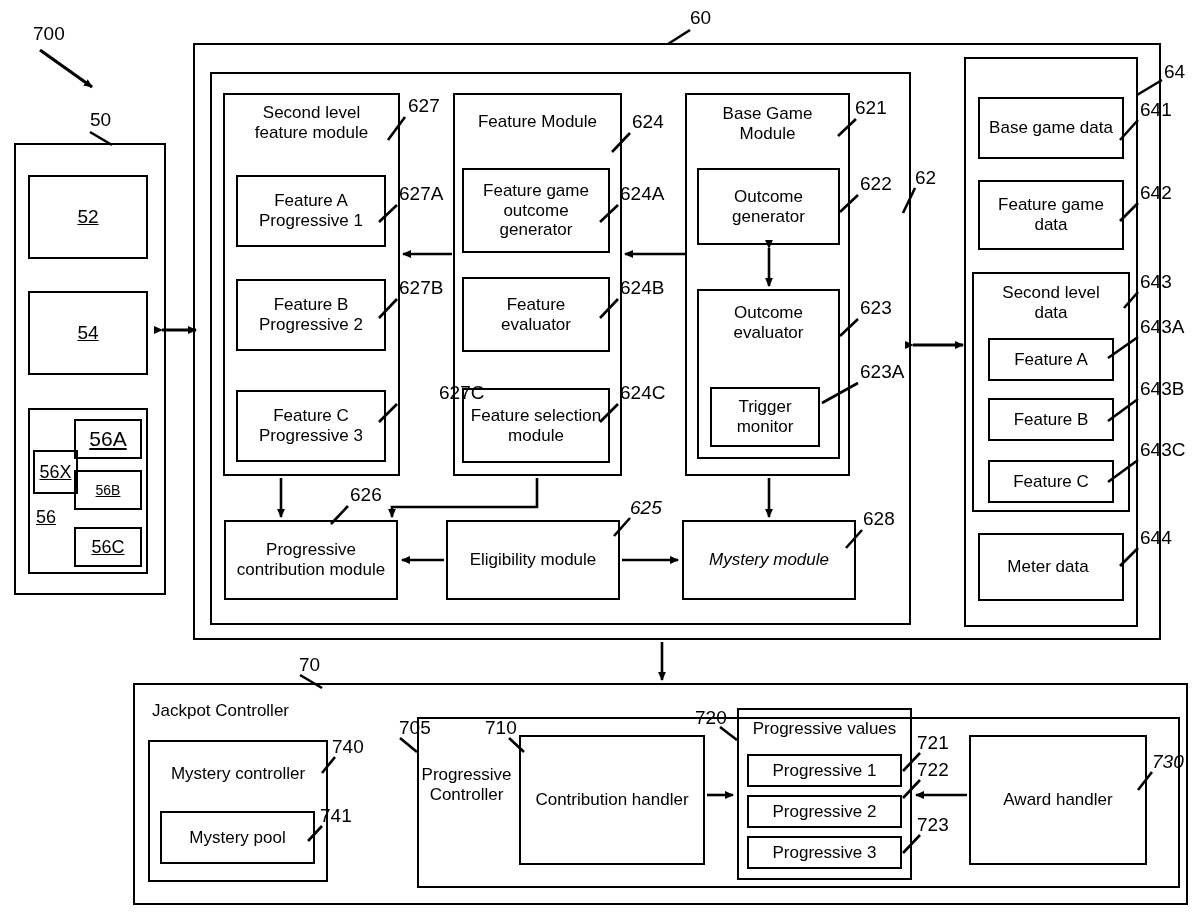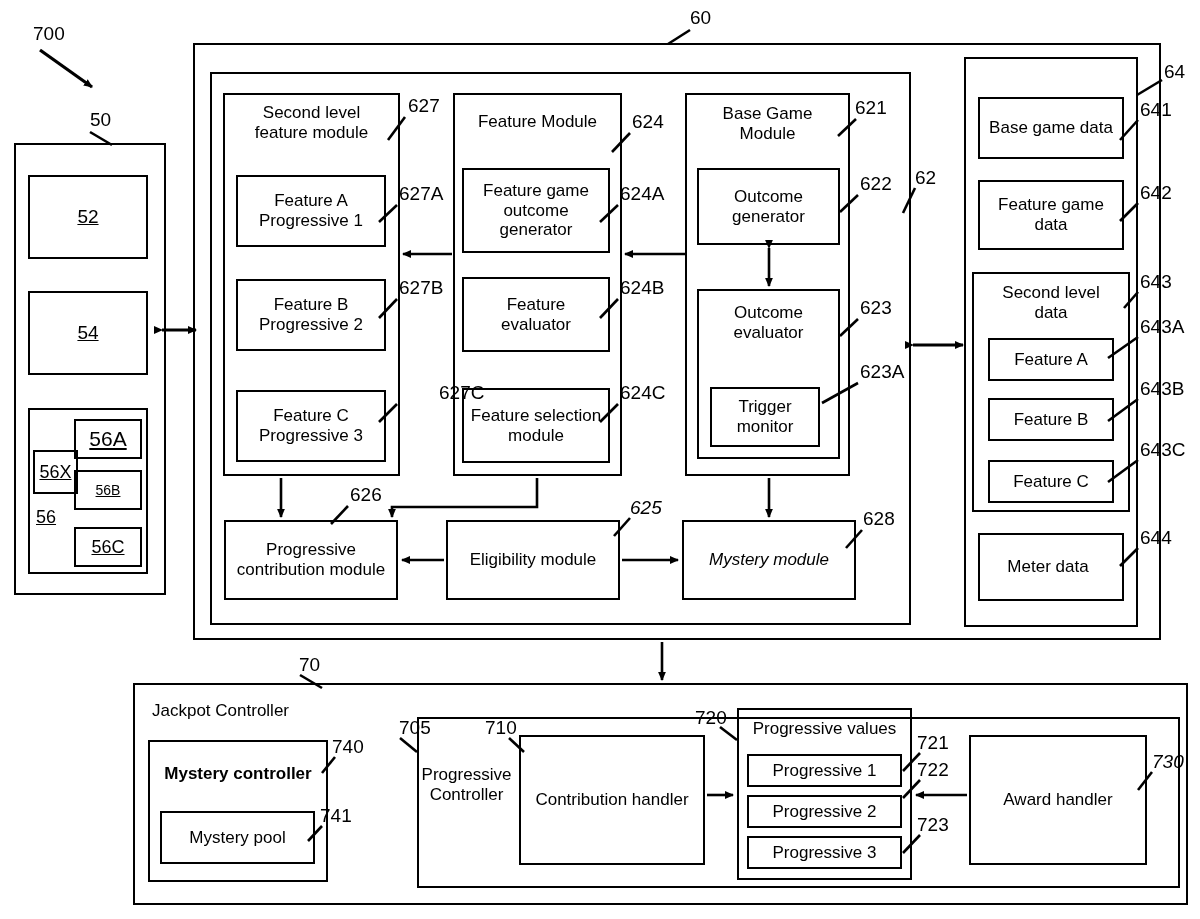--- a/index.html
+++ b/index.html
@@ -206,21 +206,21 @@
 
   <div class="box thin" style="left:978px; top:533px; width:146px; height:68px;"></div>
   <div class="boxtext" style="left:978px; top:533px; width:140px; height:68px;">Meter data</div>
   <div class="ref" style="left:1140px; top:528px;">644</div>
 
   <div class="ref" style="left:299px; top:655px;">70</div>
   <div class="box" style="left:133px; top:683px; width:1055px; height:222px;"></div>
   <div class="lbl" style="left:152px; top:701px; text-align:left;">Jackpot Controller</div>
 
   <div class="box thin" style="left:148px; top:740px; width:180px; height:142px;"></div>
-  <div class="boxtext top" style="left:148px; top:764px; width:180px; height:26px;font-weight:bold;">Mystery controller</div>
+  <div class="boxtext top" style="left:148px; top:764px; width:180px; height:26px;">Mystery controller</div>
   <div class="ref" style="left:332px; top:737px;">740</div>
 
   <div class="box thin" style="left:160px; top:811px; width:155px; height:53px;"></div>
   <div class="boxtext" style="left:160px; top:811px; width:155px; height:53px;">Mystery pool</div>
   <div class="ref" style="left:320px; top:806px;">741</div>
 
   <div class="box thin" style="left:417px; top:717px; width:763px; height:171px;"></div>
   <div class="boxtext" style="left:420px; top:755px; width:93px; height:60px;">Progressive
 Controller</div>
   <div class="ref" style="left:376px; top:718px;margin-left:23px;">705</div>

